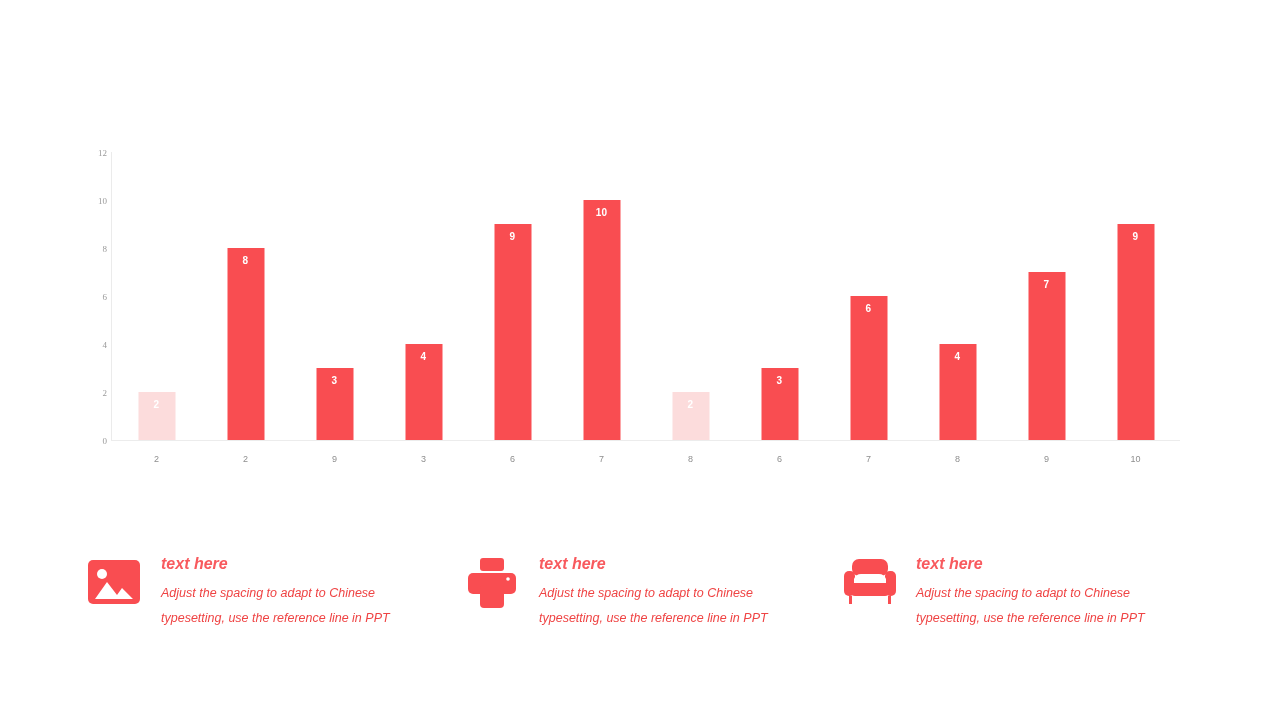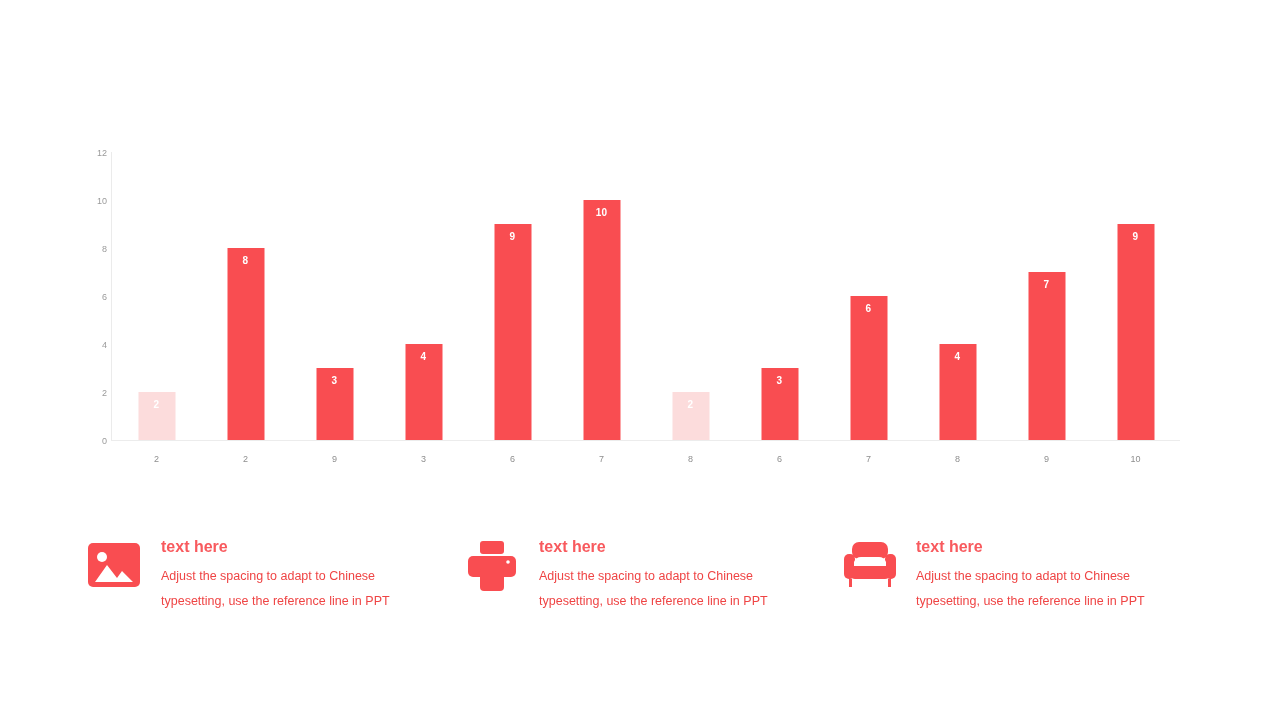--- a/index.html
+++ b/index.html
@@ -37,21 +37,21 @@
     height: 292px;
   }
   .y-tick {
     position: absolute;
     right: 0;
     width: 22px;
     text-align: right;
     font-size: 9px;
     color: #9a9a9a;
     line-height: 10px;
-    font-family: Liberation Sans, sans-serif;
+    font-family: Liberation Serif, serif;
   }
 
   
   #y-axis-line {
     position: absolute;
     left: 26px;
     top: 4px;
     width: 1px;
     height: 288px;
     background: #ebebeb;
@@ -121,23 +121,24 @@
   #features {
     position: absolute;
     left: 88px;
     top: 536px;
     width: 1100px;
     height: 100px;
   }
 
   .feature {
     position: absolute;
-    top: 0;
+    top: 17px;
     width: 350px;
     height: 100px;
+    font-style: italic;
   }
   .feature.f0 { left: 0px; }
   .feature.f1 { left: 378px; }
   .feature.f2 { left: 755px; }
 
   .feature-icon {
     position: absolute;
     left: 0;
     top: 4px;
     width: 56px;

